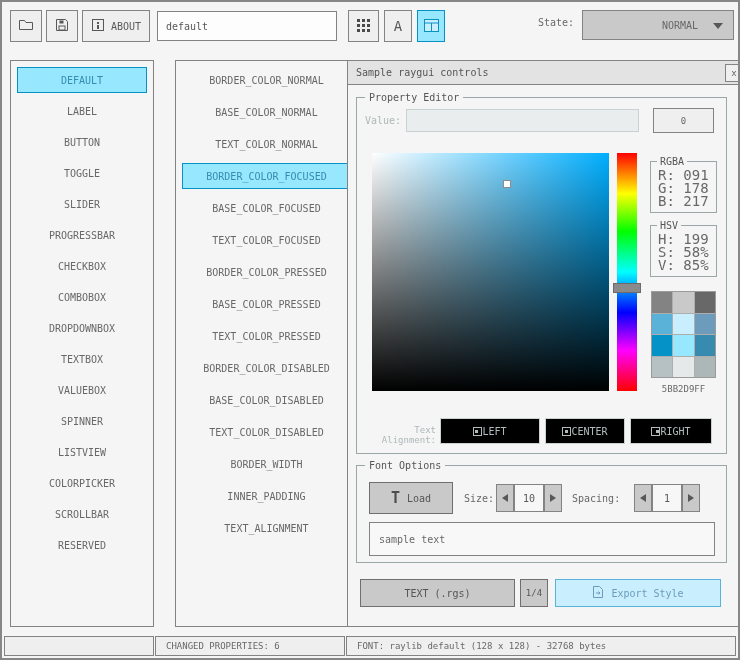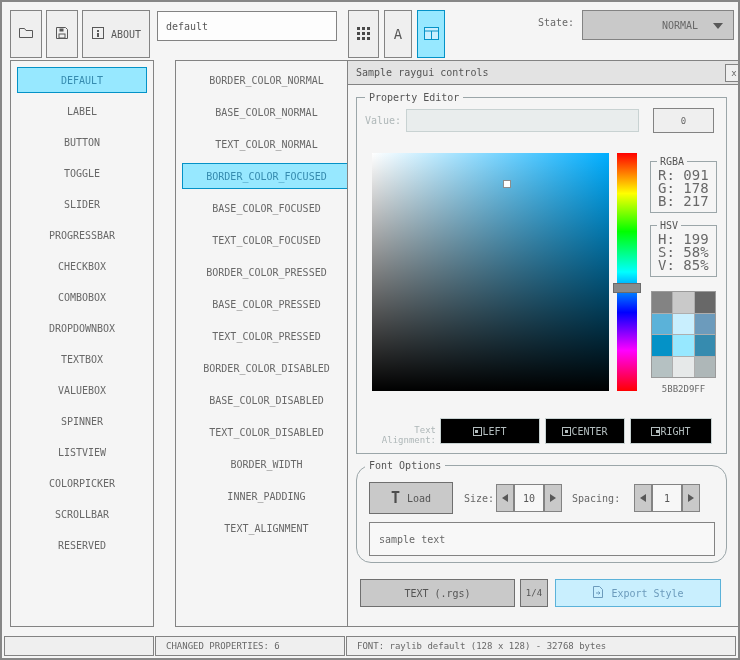--- a/index.html
+++ b/index.html
@@ -4,21 +4,21 @@
 <style>
   * { box-sizing: border-box; margin: 0; padding: 0; }
   html,body { background:#dcdcdc; }
   .app {
     position: relative; width: 740px; height: 660px;
     background: #f5f5f5; border: 2px solid #878787; overflow: hidden;
     font-family: "DejaVu Sans Mono", monospace; font-size: 10px; color: #686868;
   }
   
   .tb-btn {
-    position: absolute; top: 8px; height: 48px;
+    position: absolute; top: 8px; height: 32px;
     border: 1px solid #838383; background: #efefef;
     display: flex; align-items: center; justify-content: center; gap: 6px;
     color: #585858; cursor: default;
   }
   .tb-btn.cyan { background:#97e8ff; border-color:#0492c7; }
   #btn-open { left: 8px;  width: 32px; }
   #btn-save { left: 44px; width: 32px; }
   #btn-about { left: 80px; width: 68px; }
   #file-input {
     position: absolute; left: 155px; top: 9px; width: 180px; height: 30px;
@@ -60,21 +60,21 @@
   }
   #close-btn {
     position: absolute; right: 3px; top: 3px; width: 18px; height: 18px;
     border: 1px solid #838383; background: #efefef;
     display: flex; align-items: center; justify-content: center; color: #686868; font-size: 9px;
   }
   .group { position: absolute; border: 1px solid #9ba6a9; }
   .gtitle { position: absolute; top: -8px; left: 8px; background: #f5f5f5; padding: 0 4px;
             color: #555; line-height: 15px; }
   #group-prop { left: 8px; top: 36px; width: 371px; height: 357px; }
-  #group-font { left: 8px; top: 404px; width: 371px; height: 98px; border-radius: 15px; }
+  #group-font { left: 8px; top: 404px; width: 371px; height: 98px; }
   
   #value-label { position: absolute; left: 8px; top: 17px; color: #aeb7b8; }
   #value-box {
     position: absolute; left: 49px; top: 11px; width: 233px; height: 23px;
     background: #e9eded; border: 1px solid #c8d2d2; font-family: inherit; font-size: 10px;
     color: #aeb7b8; padding-left: 6px; outline: none;
   }
   #value-btn {
     position: absolute; left: 296px; top: 10px; width: 61px; height: 25px;
     border: 1px solid #838383; background: #efefef; font-size: 9px;

